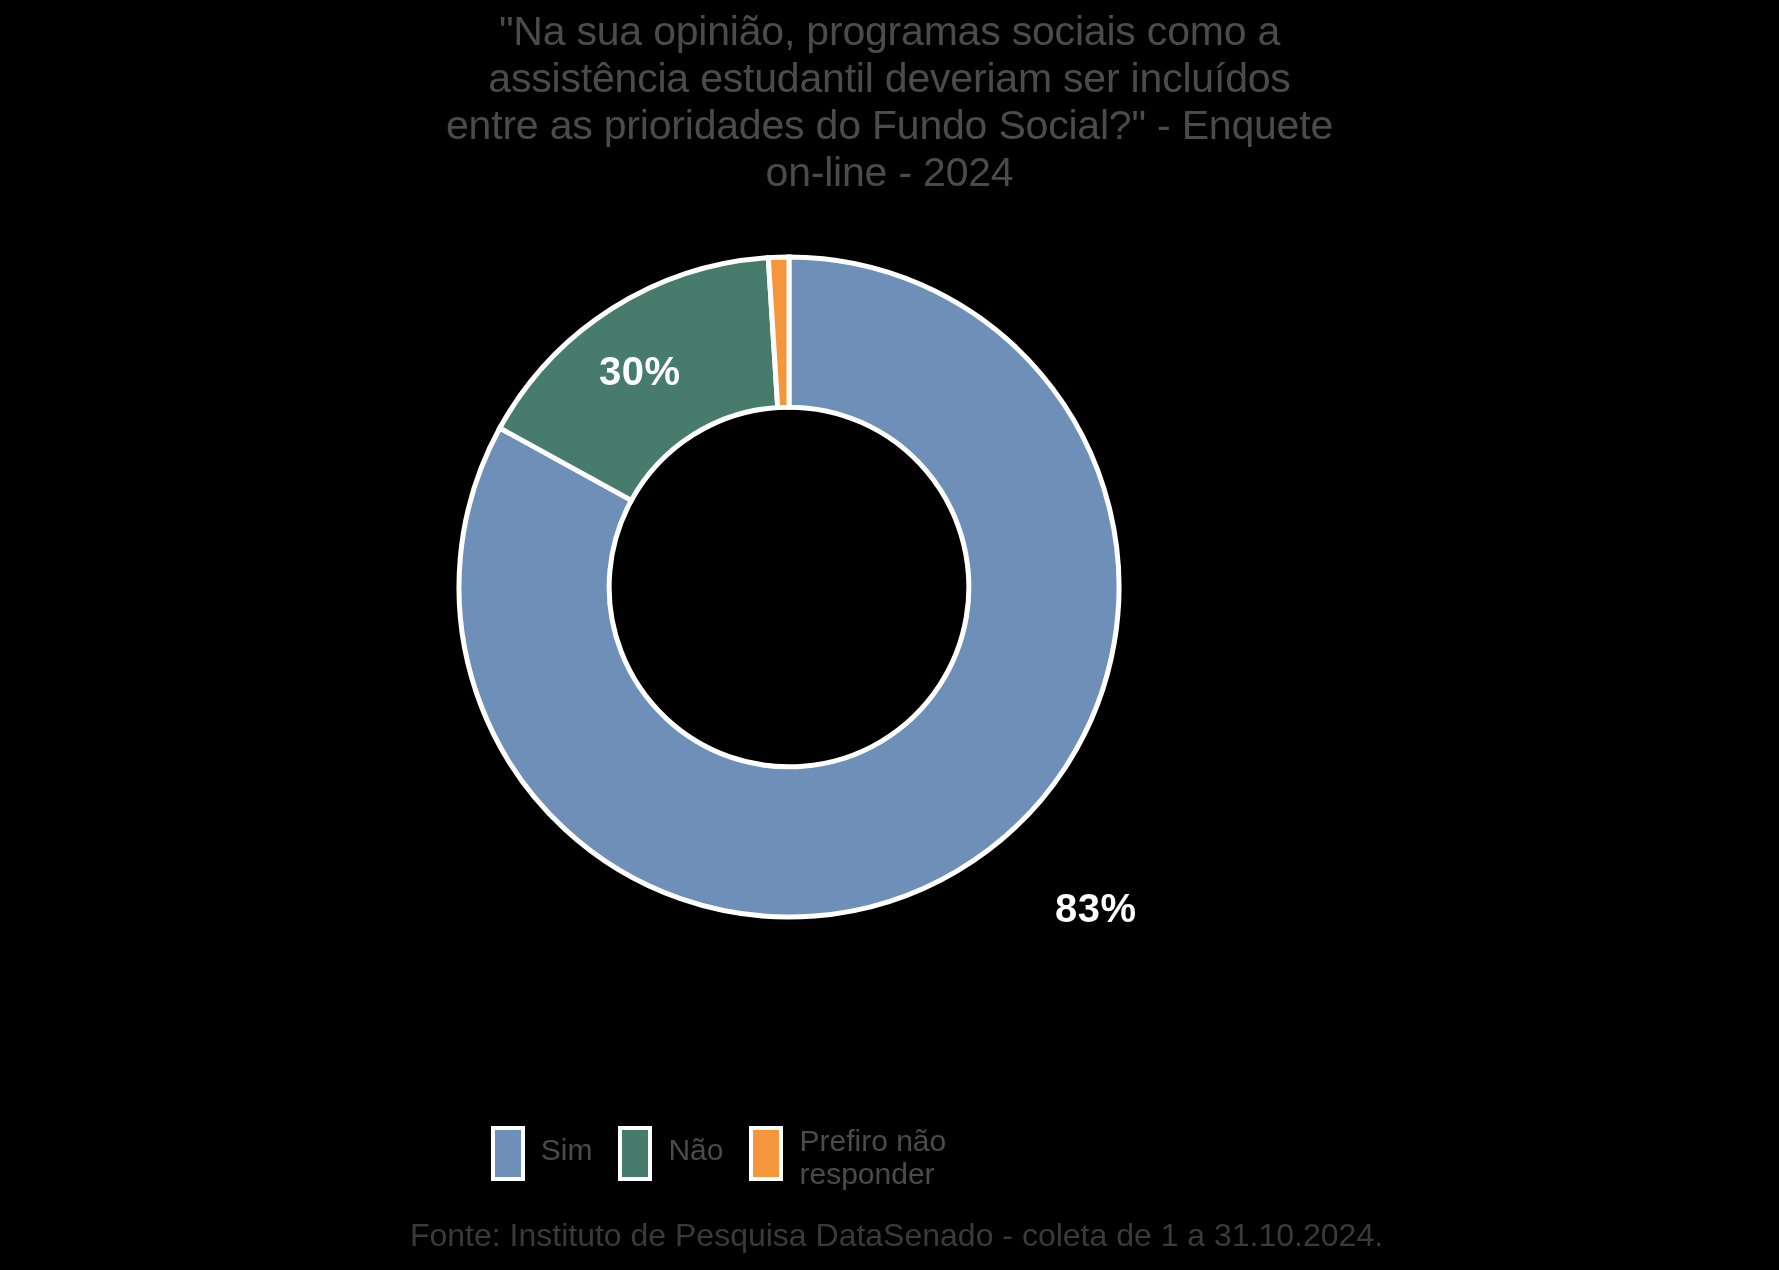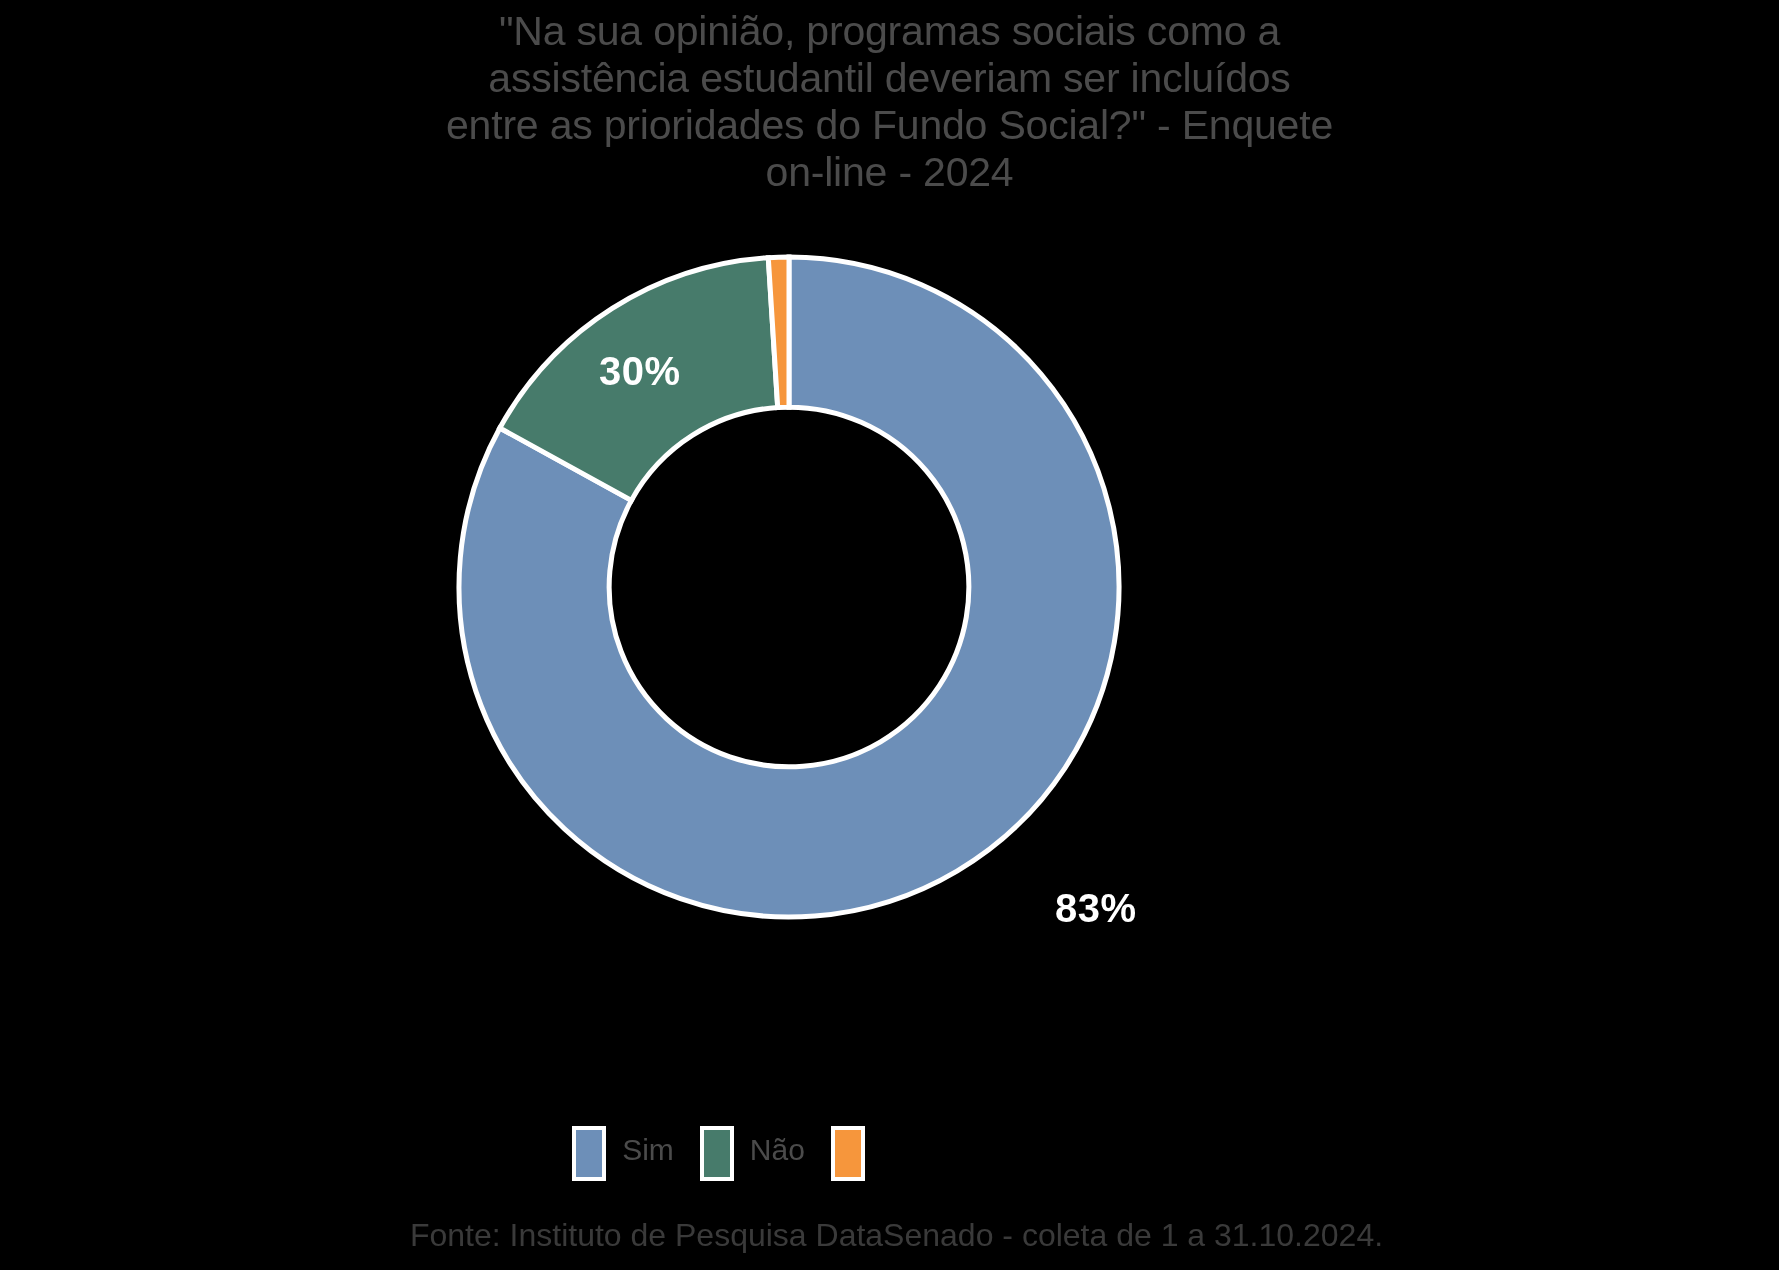--- a/index.html
+++ b/index.html
@@ -125,16 +125,18 @@
   <div class="legend-item">
     <span class="legend-swatch" style="background: rgb(109, 143, 184);"></span>
     <span class="legend-label">Sim</span>
   </div>
   <div class="legend-item">
     <span class="legend-swatch" style="background: rgb(71, 123, 107);"></span>
     <span class="legend-label">Não</span>
   </div>
   <div class="legend-item">
     <span class="legend-swatch" style="background: rgb(246, 150, 60);"></span>
+    <span class="legend-label two-line">Prefiro não
+responder</span>
   </div>
 </div>
 
 <div id="source-note">Fonte: Instituto de Pesquisa DataSenado - coleta de 1 a 31.10.2024.</div>
 
 </body></html>

